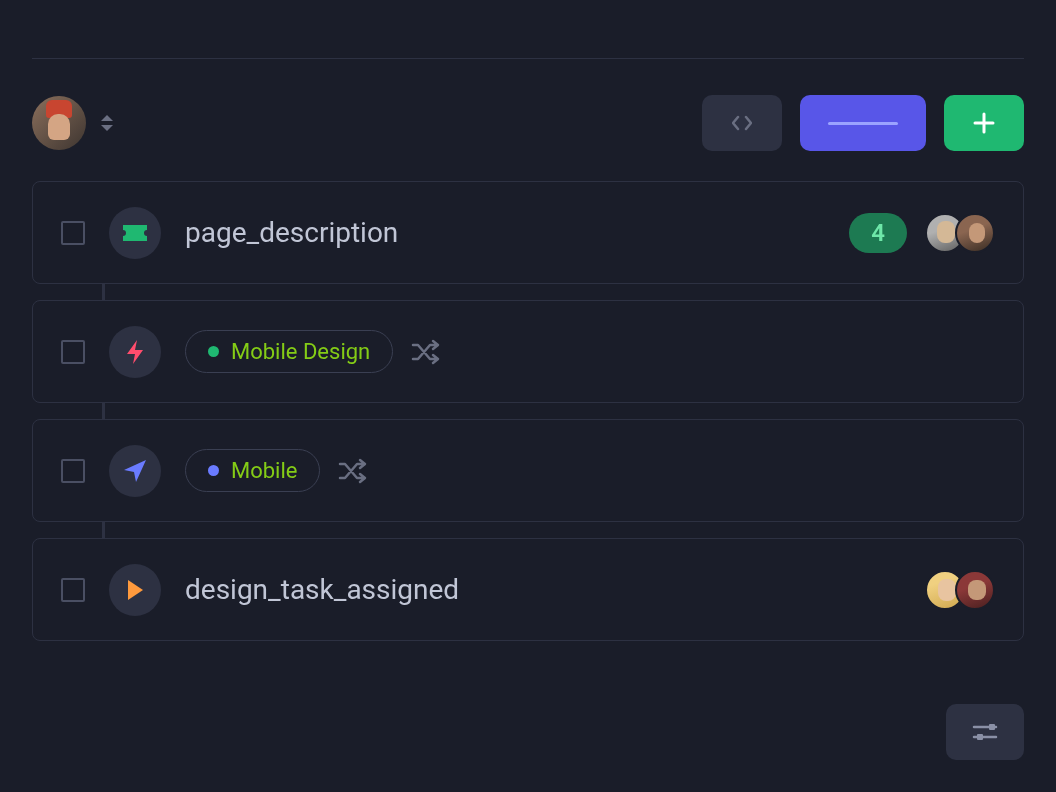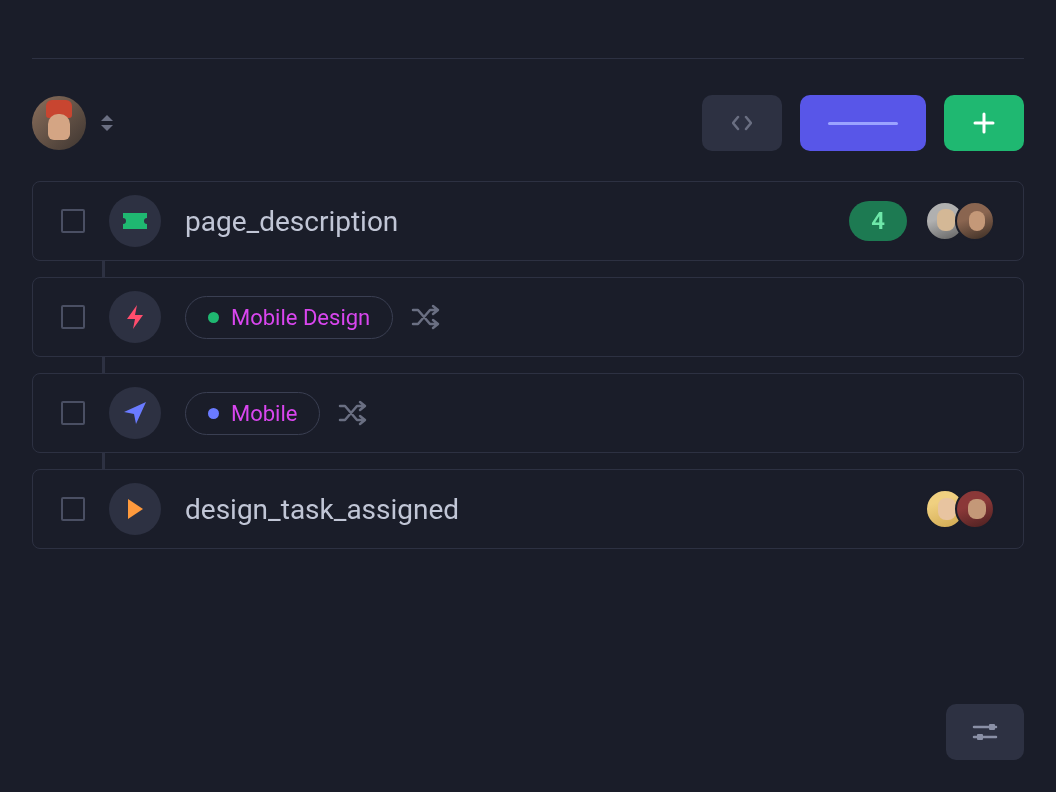--- a/index.html
+++ b/index.html
@@ -96,21 +96,21 @@
   background: #1fb871;
 }
 .task-list {
   display: flex;
   flex-direction: column;
   position: relative;
 }
 .task-row {
   border: 1px solid #2d3142;
   border-radius: 8px;
-  height: 80px;
+  height: 103px;
   display: flex;
   align-items: center;
   padding: 0 28px;
   gap: 24px;
   position: relative;
 }
 .task-connector {
   width: 3px;
   height: 16px;
   background: #2d3142;
@@ -165,21 +165,21 @@
   border-radius: 22px;
 }
 .tag {
   display: flex;
   align-items: center;
   gap: 12px;
   border: 1px solid #3a3f52;
   border-radius: 22px;
   padding: 8px 22px;
   font-size: 22px;
-  color: #d946ef;
+  color: #84cc16;
 }
 .tag-dot {
   width: 11px;
   height: 11px;
   border-radius: 50%;
 }
 .avatar-group {
   display: flex;
 }
 .avatar-sm {

